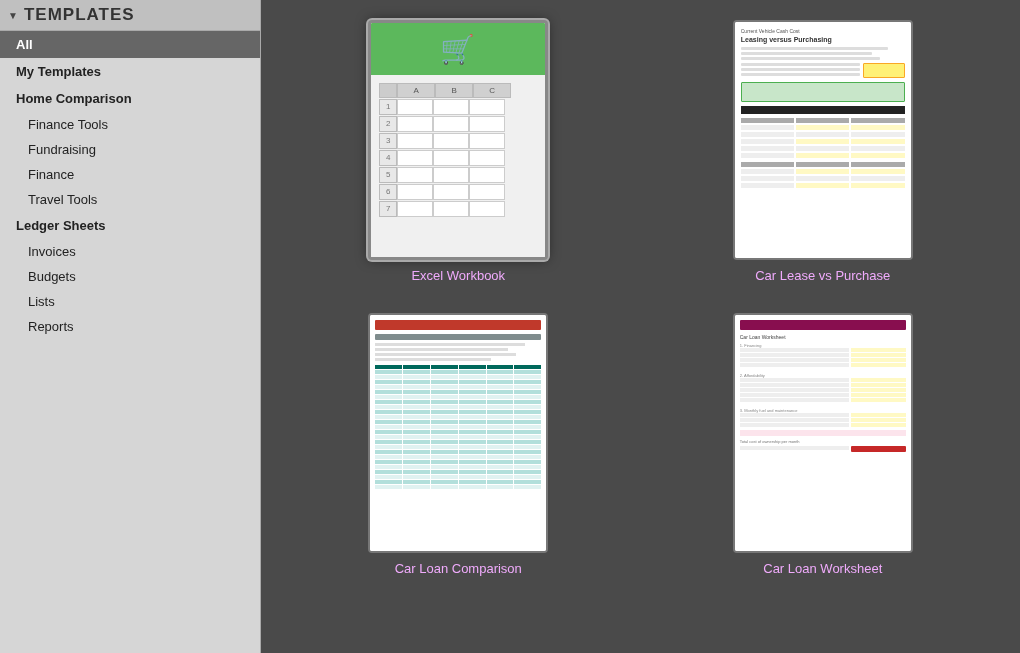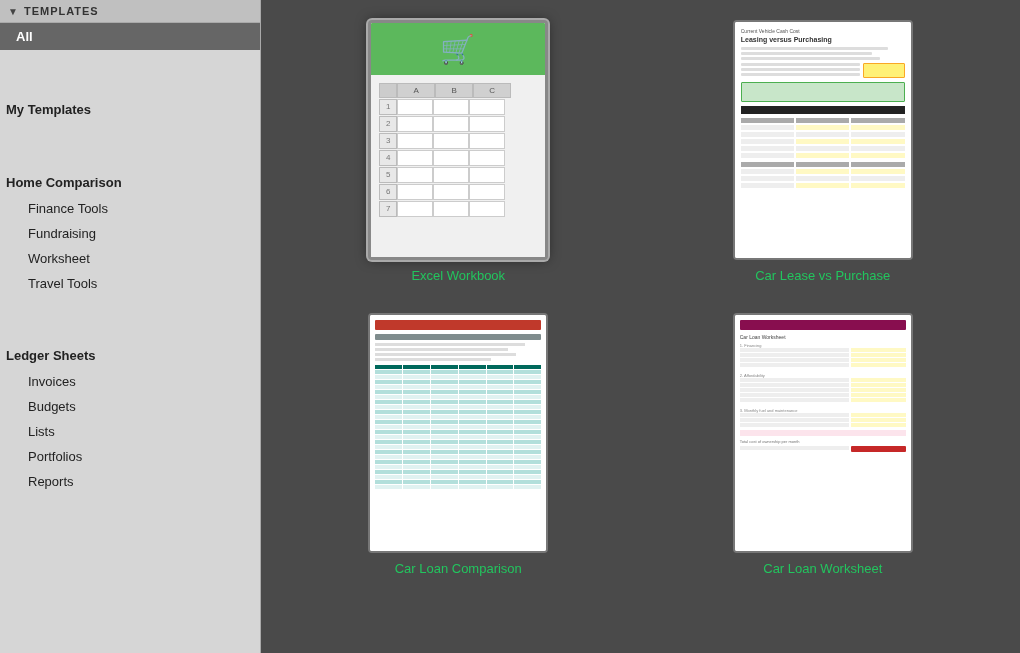--- a/index.html
+++ b/index.html
@@ -30,45 +30,44 @@
       border-bottom: 1px solid #aaa;
     }
 
     .sidebar-header-arrow {
       font-size: 10px;
       margin-right: 6px;
       color: #444;
     }
 
     .sidebar-header-label {
-      font-size: 11px;
+      font-size: 17px;
       font-weight: bold;
       text-transform: uppercase;
       color: #333;
       letter-spacing: 1px;
     }
 
     .sidebar-item-all {
       display: block;
       padding: 6px 16px;
       font-size: 13px;
       font-weight: bold;
       color: #fff;
       background: #666;
       cursor: pointer;
     }
 
     .sidebar-section-title {
       display: block;
-      padding: 6px 6px;
+      padding: 6px 16px;
       font-size: 13px;
       font-weight: bold;
       color: #222;
       cursor: pointer;
-      margin-top: 46px;
     }
 
     .sidebar-sub-item {
       display: block;
       padding: 5px 28px;
       font-size: 13px;
       color: #222;
       cursor: pointer;
     }
 
@@ -104,21 +103,21 @@
     }
 
     .template-thumb.selected {
       border: 3px solid #888;
       box-shadow: 0 0 0 2px #aaa, 0 0 12px rgba(0,0,0,0.5);
     }
 
     .template-label {
       margin-top: 8px;
       font-size: 13px;
-      color: #22c55e;
+      color: #f0abfc;
       text-align: left;
     }
 
     
     .excel-thumb {
       width: 180px;
       height: 240px;
     }
 
     .excel-header {
@@ -314,27 +313,26 @@
   <div class="sidebar-header">
     <span class="sidebar-header-arrow">▼</span>
     <span class="sidebar-header-label">TEMPLATES</span>
   </div>
 
   <span class="sidebar-item-all">All</span>
   <span class="sidebar-section-title">My Templates</span>
   <span class="sidebar-section-title">Home Comparison</span>
   <span class="sidebar-sub-item">Finance Tools</span>
   <span class="sidebar-sub-item">Fundraising</span>
-  <span class="sidebar-sub-item">Worksheet</span>
+  <span class="sidebar-sub-item">Finance</span>
   <span class="sidebar-sub-item">Travel Tools</span>
   <span class="sidebar-section-title">Ledger Sheets</span>
   <span class="sidebar-sub-item">Invoices</span>
   <span class="sidebar-sub-item">Budgets</span>
   <span class="sidebar-sub-item">Lists</span>
-  <span class="sidebar-sub-item">Portfolios</span>
   <span class="sidebar-sub-item">Reports</span>
 </div>
 
 <div id="main">
 
   <div class="template-card">
     <div class="template-thumb excel-thumb selected">
       <div style="width:100%;height:100%;display:flex;flex-direction:column;">
         <div class="excel-header">
           <span class="excel-icon">🛒</span>

